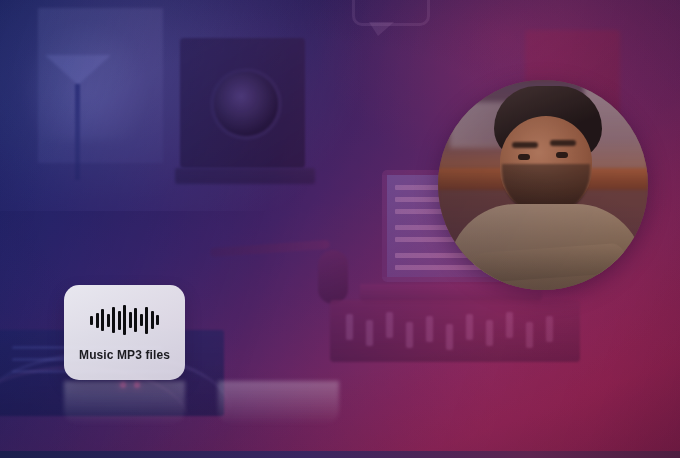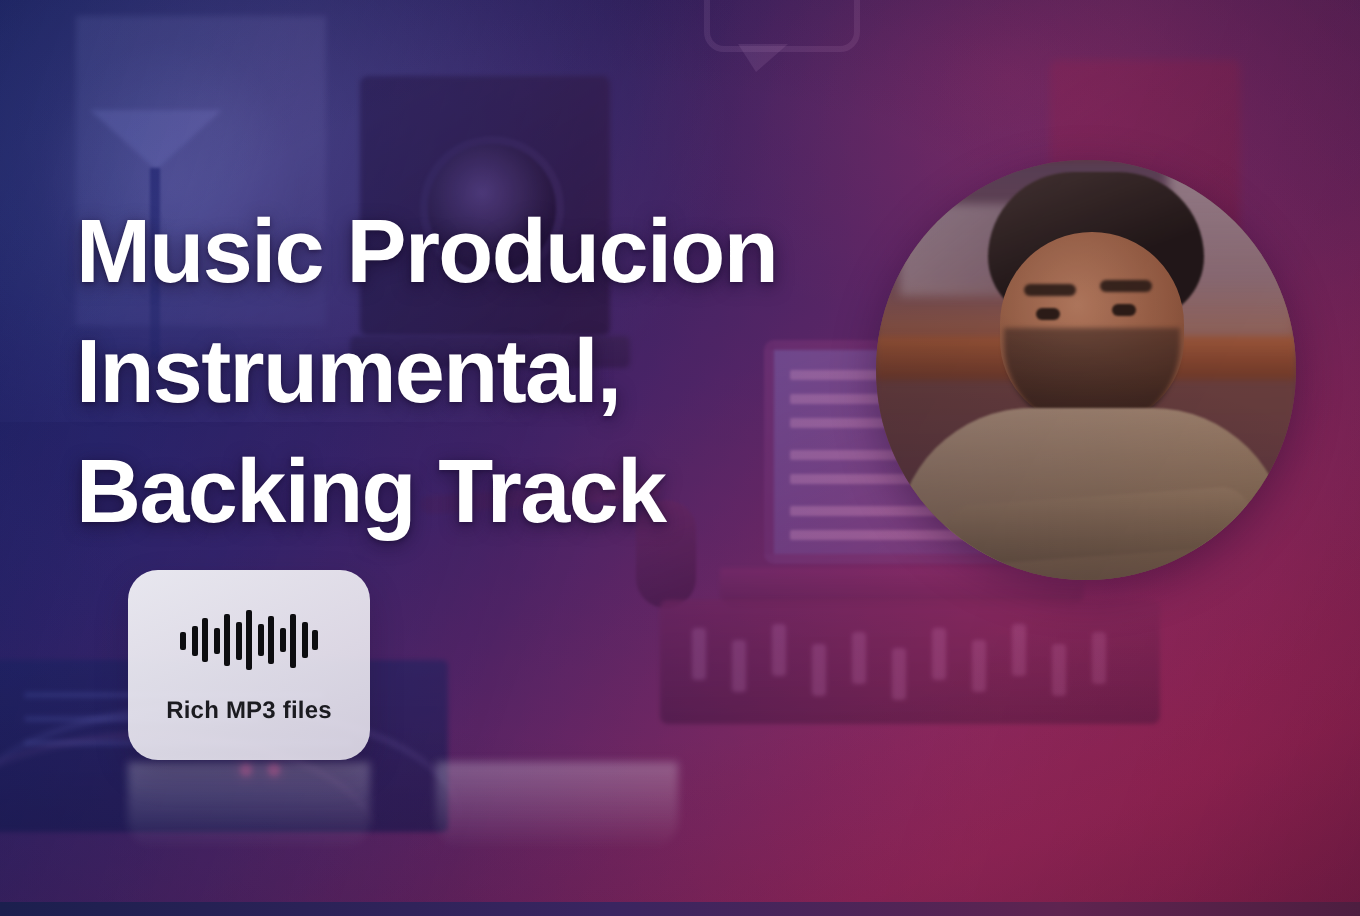--- a/index.html
+++ b/index.html
@@ -380,25 +380,20 @@
   </div>
   <div class="swoosh"></div>
   <div class="swoosh b"></div>
 
   <div class="speech-bubble"></div>
 
   <div class="grade"></div>
   <div class="grade2"></div>
   <div class="vignette"></div>
 
-  <div class="headline">
-    <span class="ln">Music Producion</span>
-    <span class="ln">Instrumental,</span>
-    <span class="ln">Backing Track</span>
-  </div>
 
   <div class="avatar">
     <div class="av-bg"></div>
     <div class="av-sign"></div>
     <div class="av-wallright"></div>
     <div class="av-shelf"></div>
     <div class="av-hair"></div>
     <div class="av-face"></div>
     <div class="av-brow" style="left:74px; top:62px;"></div>
     <div class="av-brow" style="left:112px; top:60px;"></div>
@@ -427,20 +422,20 @@
           <i style="height: 26px;"></i>
           <i style="height: 19px;"></i>
           <i style="height: 30px;"></i>
           <i style="height: 16px;"></i>
           <i style="height: 24px;"></i>
           <i style="height: 12px;"></i>
           <i style="height: 27px;"></i>
           <i style="height: 18px;"></i>
           <i style="height: 10px;"></i>
         </div>
-      <div class="pill-label">Rich MP3 files</div>
+      <div class="pill-label">Music MP3 files</div>
     </div>
 
 
   </div>
 
   <div class="bottom-bar"></div>
 </div>
 
 </body></html>

